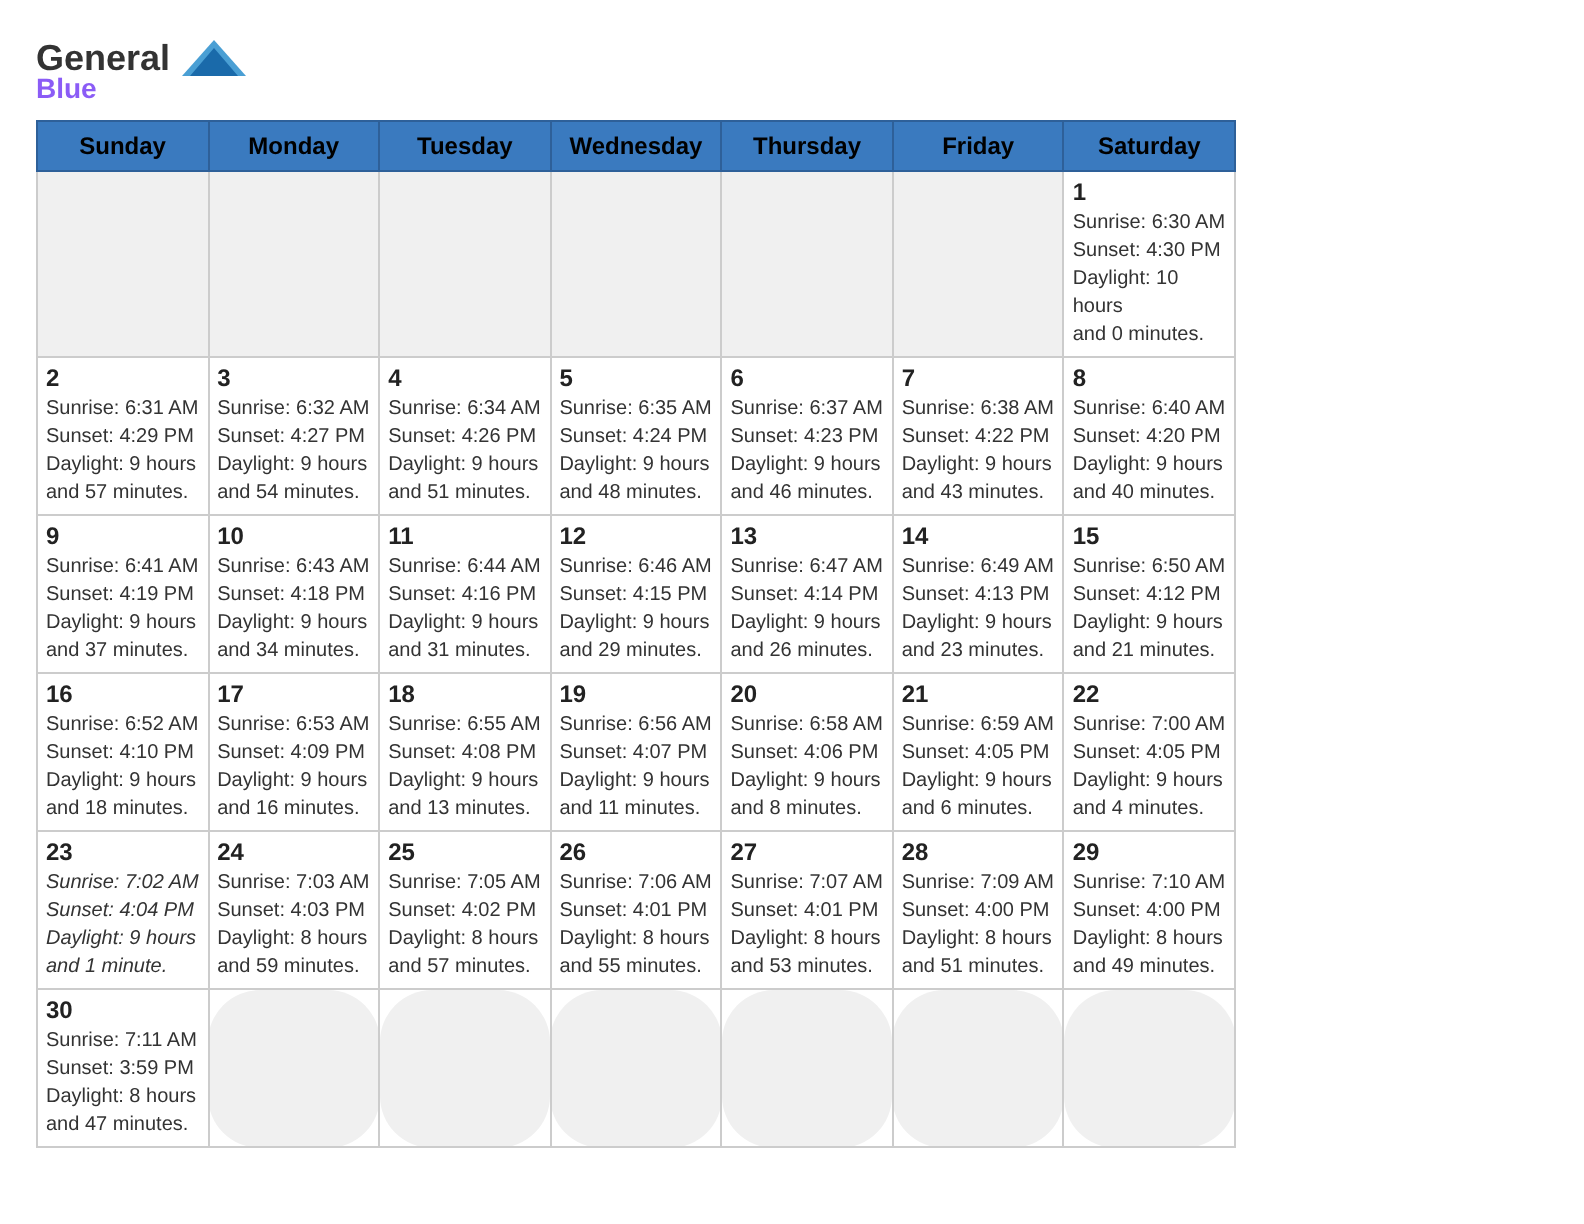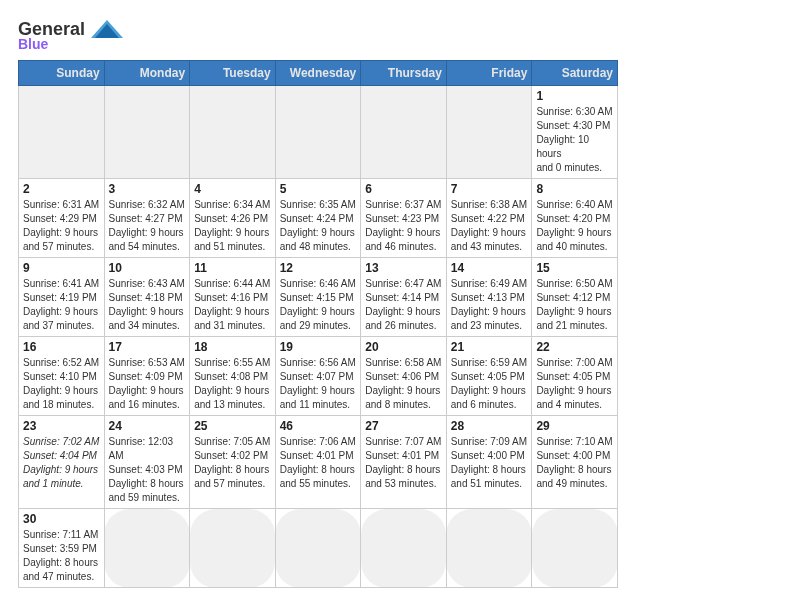--- a/index.html
+++ b/index.html
@@ -40,25 +40,25 @@
       font-size: 14px;
       color: #555;
     }
     .calendar-table {
       width: 100%;
       border-collapse: collapse;
       table-layout: fixed;
     }
     .calendar-table th {
       background: #3a7abf;
-      color: #e5e5e5;
+      color: #000000;
       font-size: 12px;
       font-weight: bold;
       padding: 5px 4px;
-      text-align: right;
+      text-align: center;
       border: 1px solid #2e6099;
     }
     .calendar-table td {
       border: 1px solid #ccc;
       vertical-align: top;
       padding: 3px 4px;
       font-size: 9.5px;
       color: #333;
       height: 78px;
       background: #fff;
@@ -217,29 +217,29 @@
           <td><span class="day-number">22</span><span class="day-info" style="white-space: pre-line;">Sunrise: 7:00 AM
 Sunset: 4:05 PM
 Daylight: 9 hours
 and 4 minutes.</span></td>
         </tr>
         <tr>
           <td><span class="day-number">23</span><span class="day-info" style="white-space: pre-line; font-style: italic;">Sunrise: 7:02 AM
 Sunset: 4:04 PM
 Daylight: 9 hours
 and 1 minute.</span></td>
-          <td><span class="day-number">24</span><span class="day-info" style="white-space: pre-line;">Sunrise: 12:03 AM
+          <td><span class="day-number">24</span><span class="day-info" style="white-space: pre-line;">Sunrise: 7:03 AM
 Sunset: 4:03 PM
 Daylight: 8 hours
 and 59 minutes.</span></td>
           <td><span class="day-number">25</span><span class="day-info" style="white-space: pre-line;">Sunrise: 7:05 AM
 Sunset: 4:02 PM
 Daylight: 8 hours
 and 57 minutes.</span></td>
-          <td><span class="day-number">46</span><span class="day-info" style="white-space: pre-line;">Sunrise: 7:06 AM
+          <td><span class="day-number">26</span><span class="day-info" style="white-space: pre-line;">Sunrise: 7:06 AM
 Sunset: 4:01 PM
 Daylight: 8 hours
 and 55 minutes.</span></td>
           <td><span class="day-number">27</span><span class="day-info" style="white-space: pre-line;">Sunrise: 7:07 AM
 Sunset: 4:01 PM
 Daylight: 8 hours
 and 53 minutes.</span></td>
           <td><span class="day-number">28</span><span class="day-info" style="white-space: pre-line;">Sunrise: 7:09 AM
 Sunset: 4:00 PM
 Daylight: 8 hours

